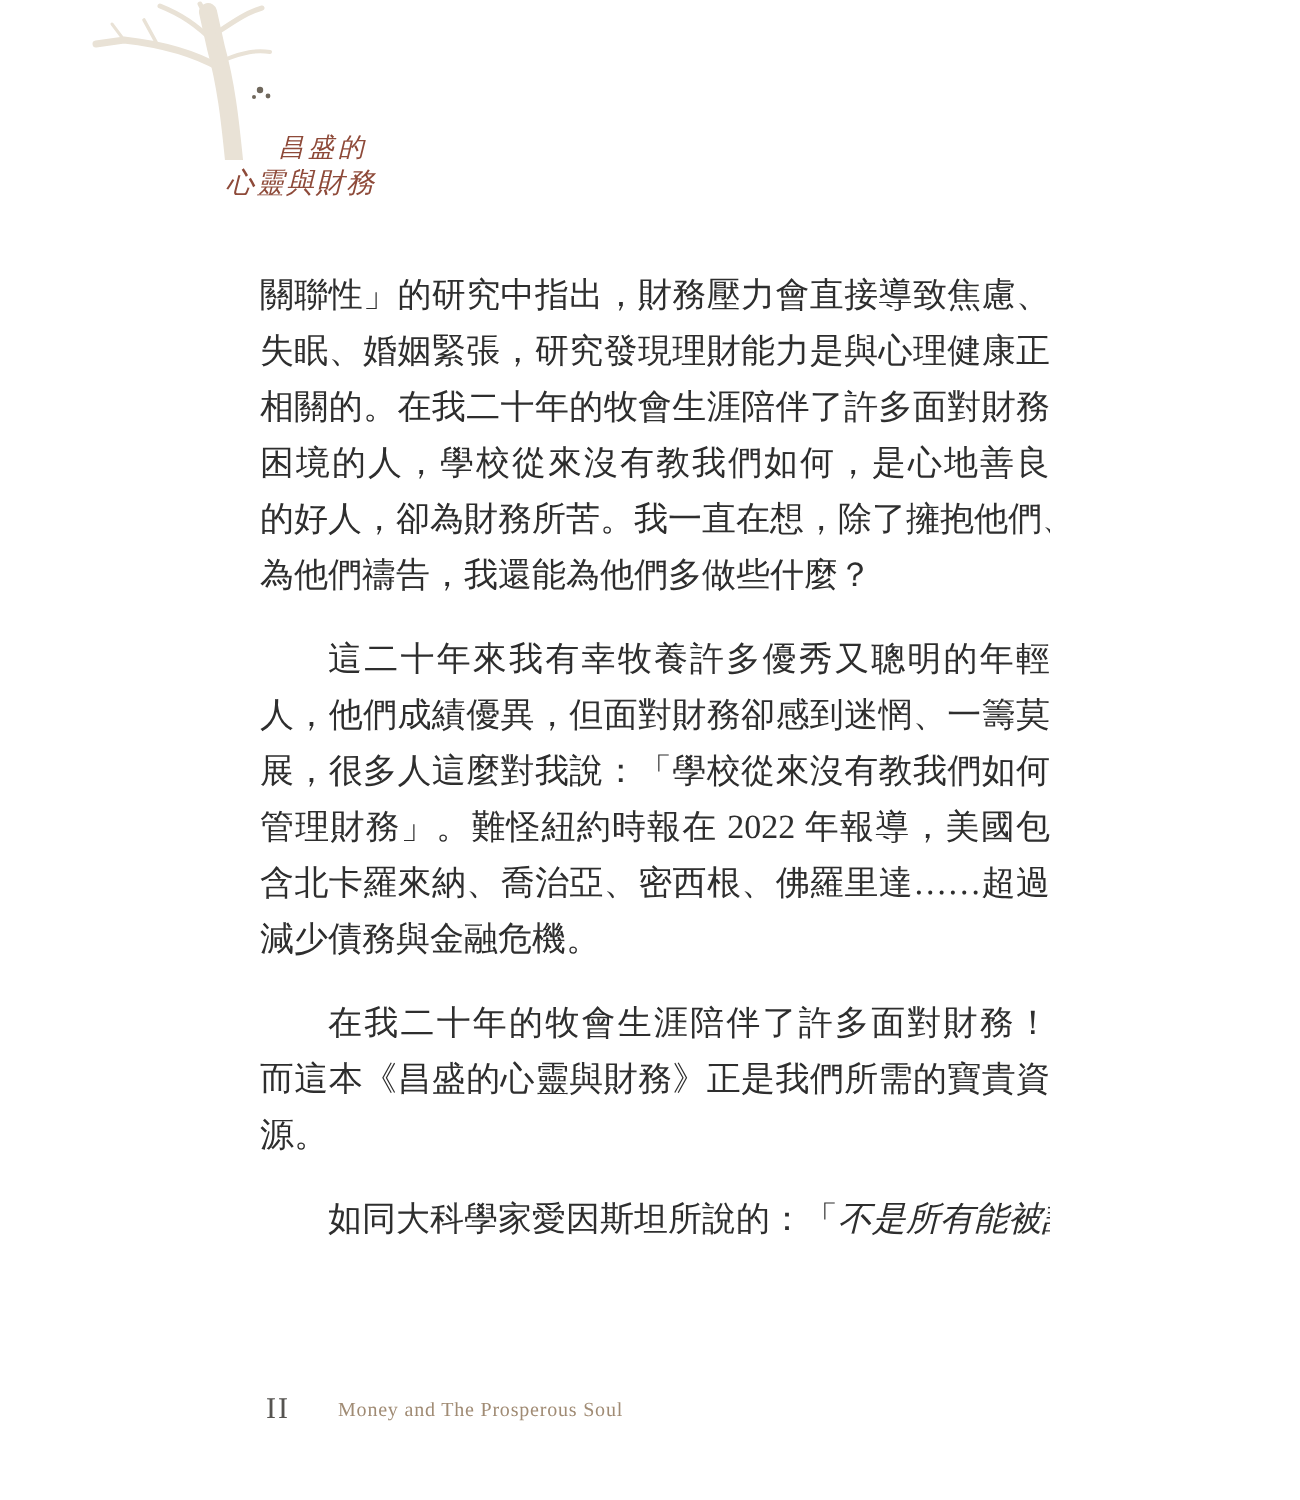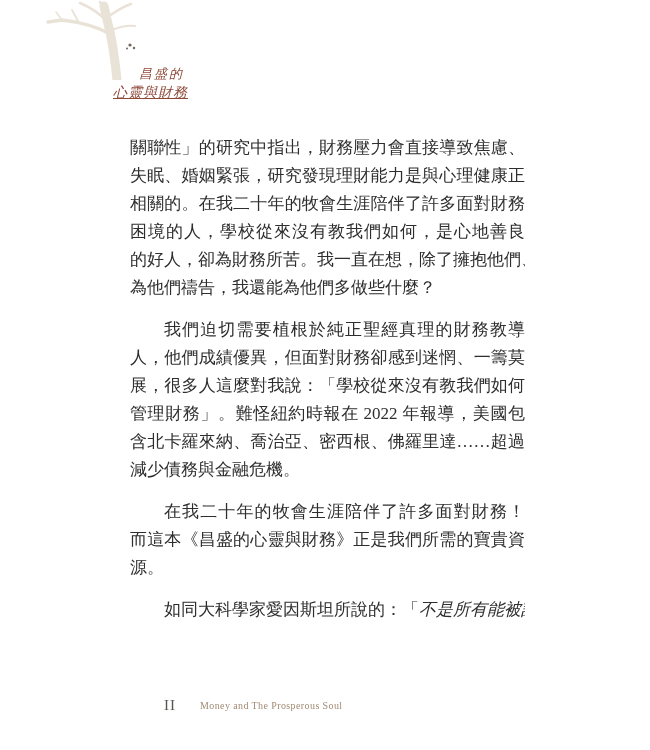--- a/index.html
+++ b/index.html
@@ -36,21 +36,20 @@
   }
   .logo-line1 {
     font-size: 13px;
     letter-spacing: 2px;
     margin-bottom: 6px;
     padding-right: 4px;
   }
   .logo-line2 {
     font-size: 14px;
     letter-spacing: 1px;
-    text-decoration: underline;
   }
 
   
   .text-block {
     position: absolute;
     left: 130px;
     top: 134px;
     width: 395px;
     color: #2e2e2e;
     font-size: 17px;
@@ -85,21 +84,20 @@
     left: 133px;
     top: 695px;
     height: 20px;
     display: flex;
     align-items: center;
   }
   .page-number {
     font-size: 15px;
     color: #565451;
     letter-spacing: 1px;
-    margin-left: 31px;
   }
   .book-title {
     margin-left: 24px;
     font-size: 10px;
     color: #a08b74;
     letter-spacing: 0.4px;
     text-align: center;
   }
 </style>
 </head>
@@ -133,21 +131,21 @@
   <div class="para">
     <div class="bline">關聯性」的研究中指出，財務壓力會直接導致焦慮、</div>
     <div class="bline">失眠、婚姻緊張，研究發現理財能力是與心理健康正</div>
     <div class="bline">相關的。在我二十年的牧會生涯陪伴了許多面對財務</div>
     <div class="bline">困境的人，學校從來沒有教我們如何，是心地善良</div>
     <div class="bline">的好人，卻為財務所苦。我一直在想，除了擁抱他們、</div>
     <div class="bline lastline">為他們禱告，我還能為他們多做些什麼？</div>
   </div>
 
   <div class="para">
-    <div class="bline indent">我們迫切需要植根於純正聖經真理的財務教導</div>
+    <div class="bline indent">這二十年來我有幸牧養許多優秀又聰明的年輕</div>
     <div class="bline">人，他們成績優異，但面對財務卻感到迷惘、一籌莫</div>
     <div class="bline">展，很多人這麼對我說：「學校從來沒有教我們如何</div>
     <div class="bline">管理財務」。難怪紐約時報在 2022 年報導，美國包</div>
     <div class="bline">含北卡羅來納、喬治亞、密西根、佛羅里達……超過</div>
     <div class="bline lastline">減少債務與金融危機。</div>
   </div>
 
   <div class="para">
     <div class="bline indent">在我二十年的牧會生涯陪伴了許多面對財務！</div>
     <div class="bline">而這本《昌盛的心靈與財務》正是我們所需的寶貴資</div>

